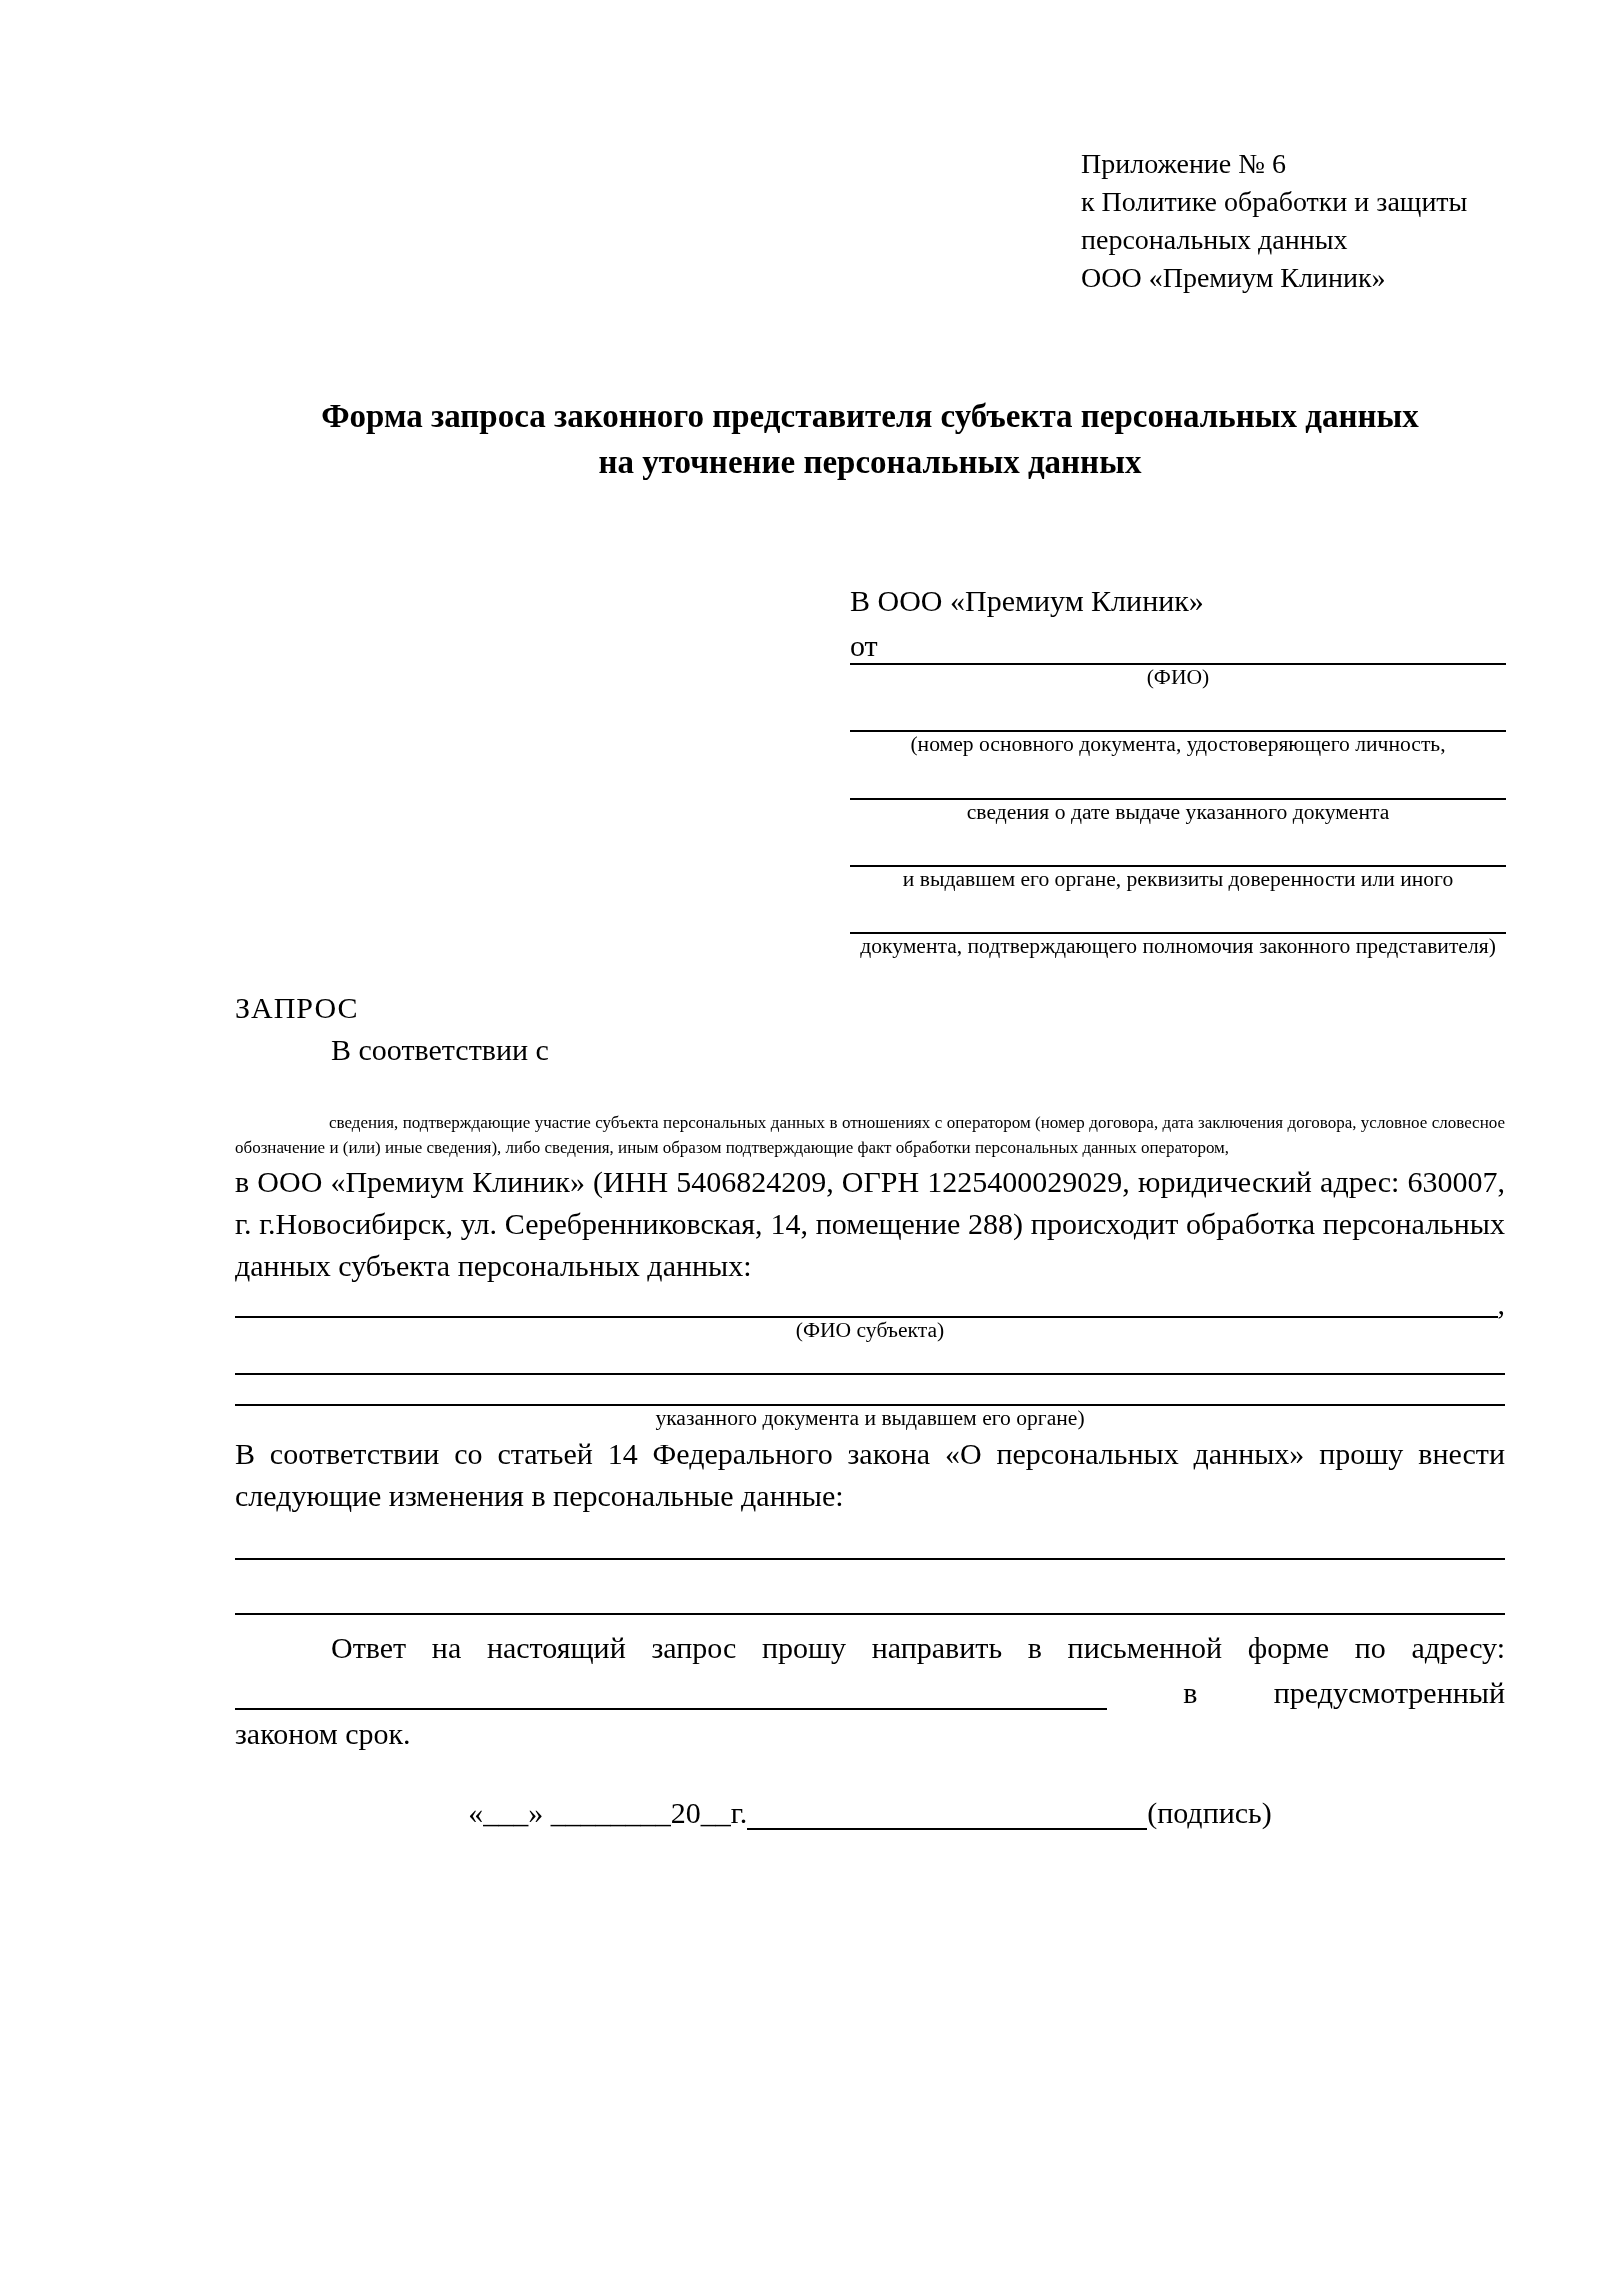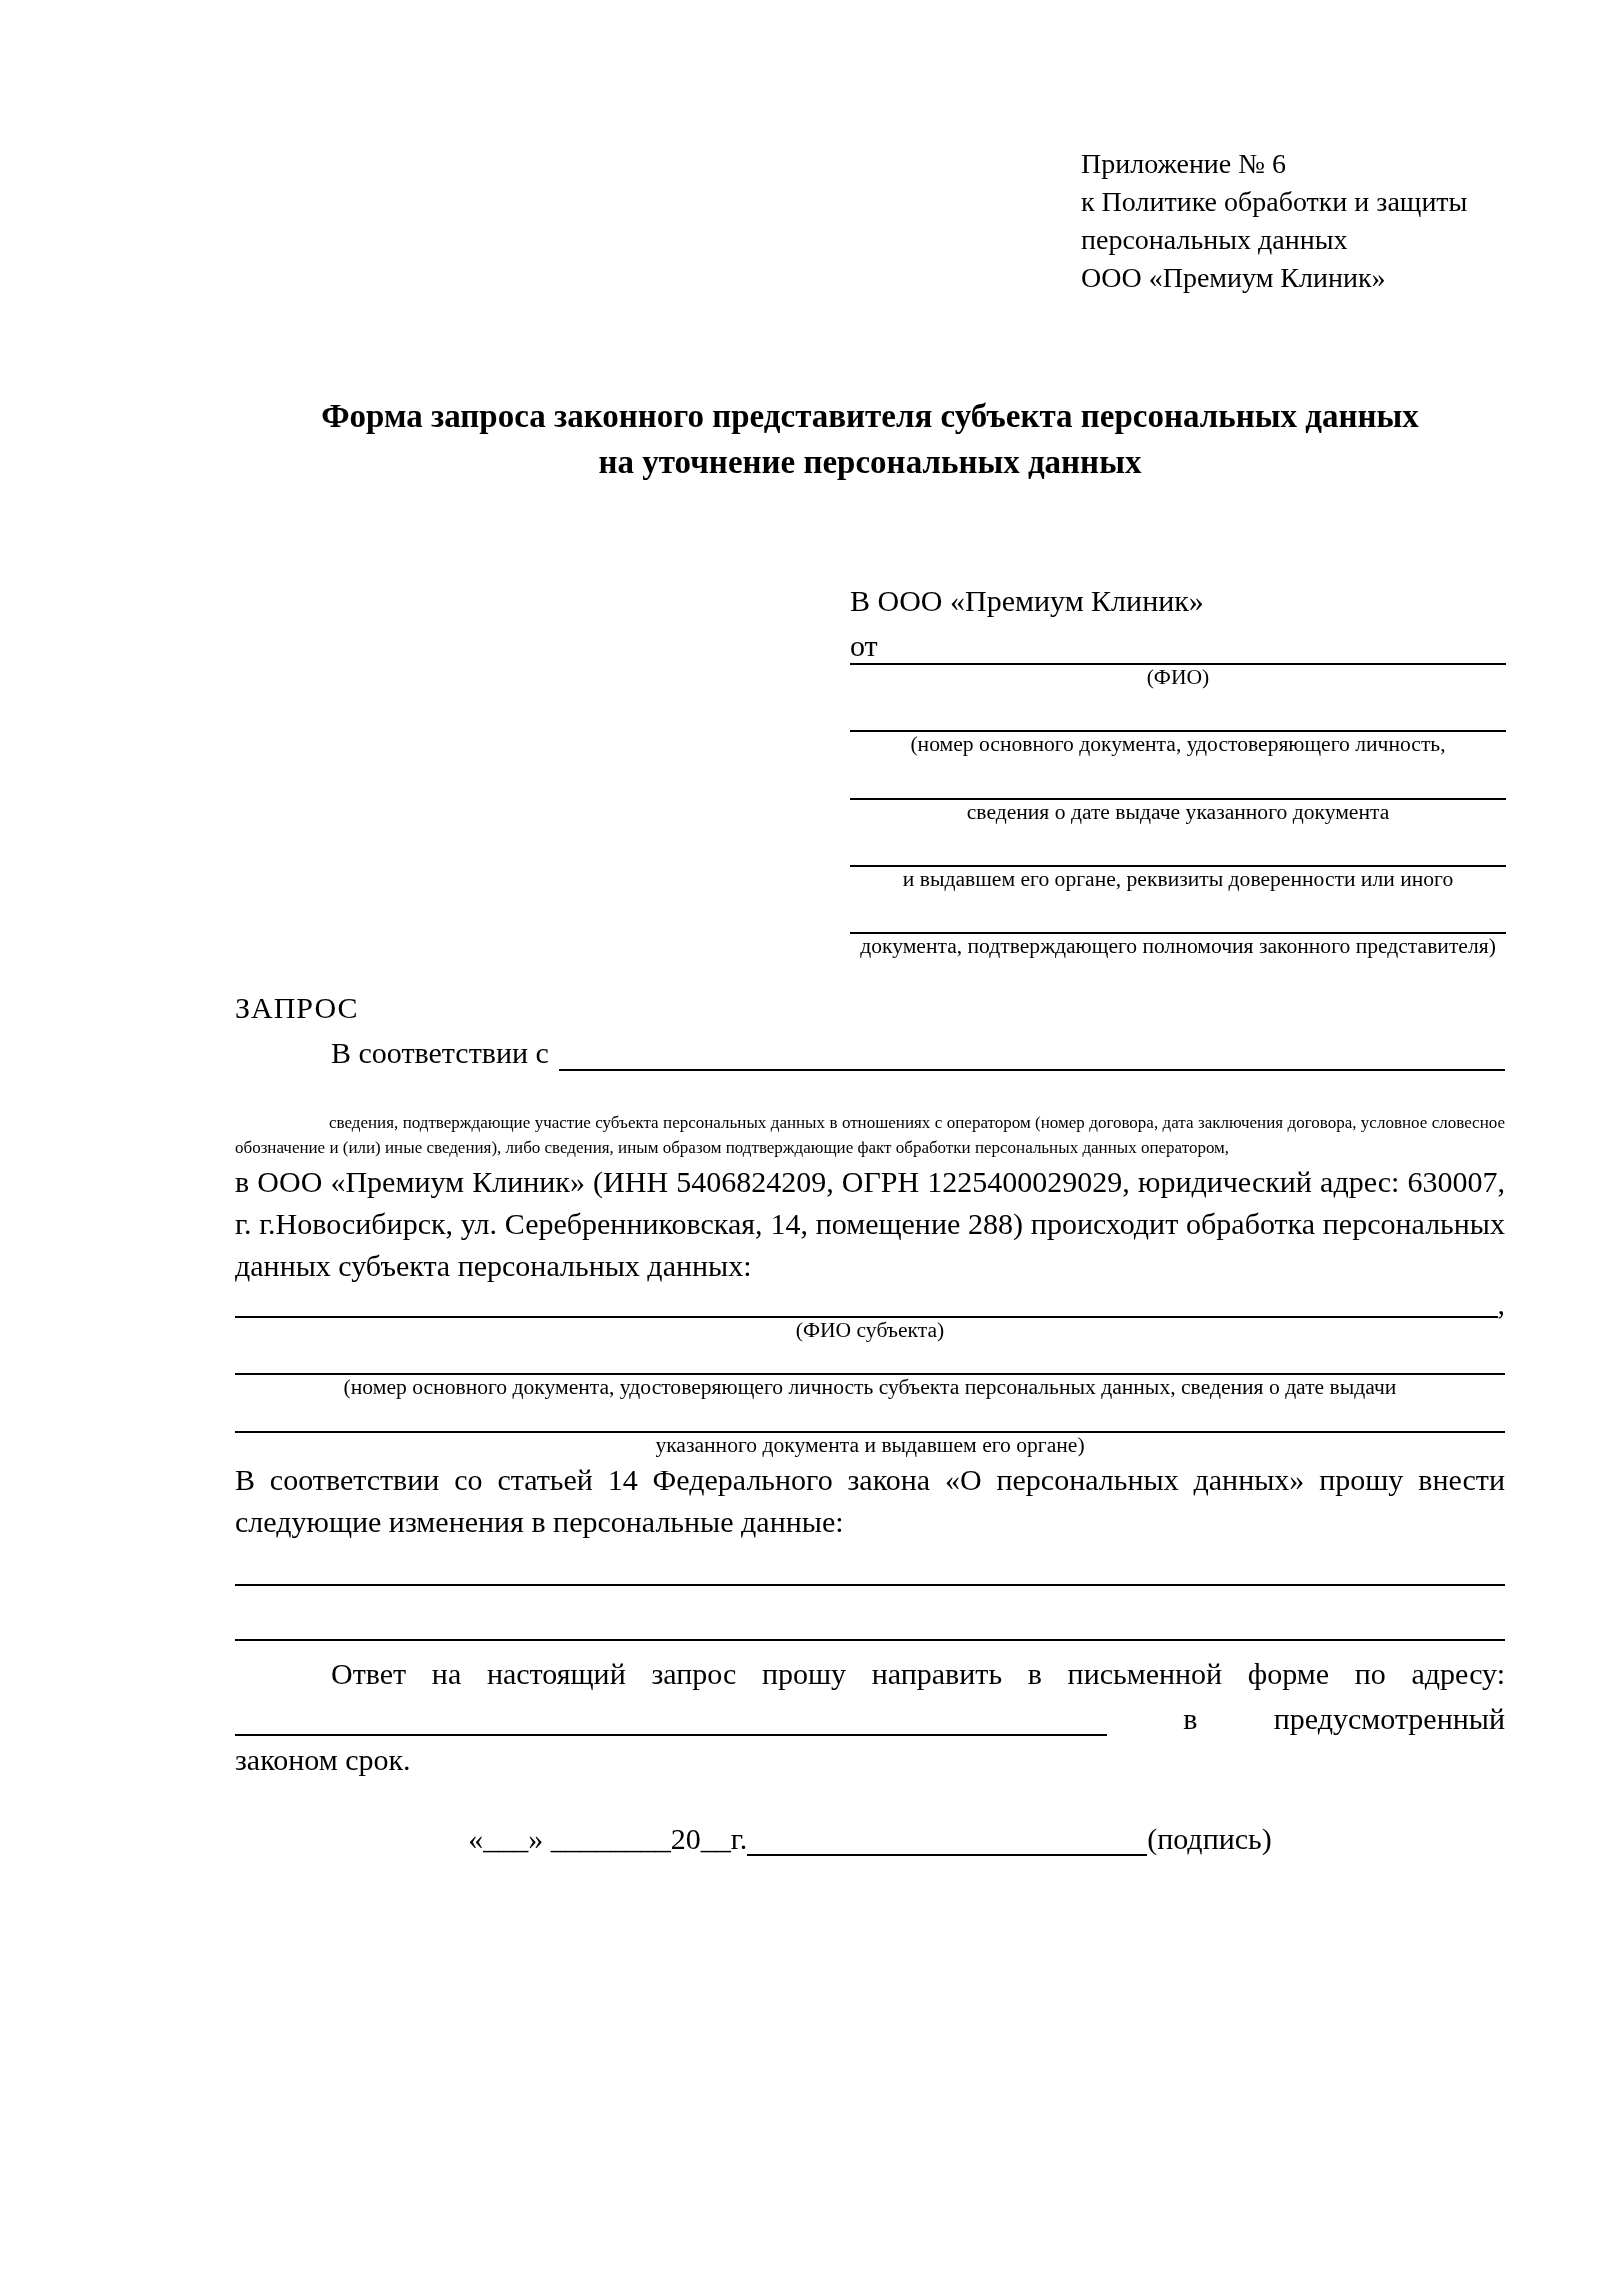--- a/index.html
+++ b/index.html
@@ -16,21 +16,21 @@
   }
   .appendix{margin-left:846px;font-size:28px;line-height:38px;}
   .doc-title{margin-top:96px;font-size:33px;line-height:46px;font-weight:bold;text-align:center;}
   .addressee{margin-top:94px;margin-left:615px;width:656px;}
   .addr-to{line-height:43px;}
   .from-row{display:flex;align-items:flex-end;height:41px;border-bottom:2.9px solid #000;}
   .from-row .from-label{white-space:nowrap;padding-right:9.8px;}
   .small-caption{font-size:21.6px;line-height:24.5px;text-align:center;margin-bottom:8.8px;}
   .blank{height:32px;border-bottom:2.9px solid #000;}
   .request-heading{margin-top:27.4px;line-height:43px;text-align:left;letter-spacing:1px;}
-  .intro-row{margin-top:3.9px;display:flex;align-items:center;height:41px;}
+  .intro-row{margin-top:3.9px;display:flex;align-items:flex-start;height:41px;flex-direction:column;}
   .intro-row .prefix{margin-left:96px;padding-right:9.8px;white-space:nowrap;}
   .intro-row .uline{flex:1;border-bottom:2.9px solid #000;height:33px;}
   .intro-note{font-size:17px;line-height:25.5px;text-align:justify;text-indent:94px;margin-top:36px;}
   .body-par{line-height:42px;text-align:justify;}
   .fw-blank{height:29px;border-bottom:2.9px solid #000;}
   .comma-row{display:flex;align-items:flex-end;}
   .comma-row .fw-blank{flex:1;}
   .comma-row .suffix{line-height:29px;}
   .subject-caption{font-size:21.6px;line-height:24.5px;text-align:center;margin-bottom:2px;}
   .law-par{margin-top:2px;}
@@ -98,21 +98,20 @@
 
   <div>
     <div class="comma-row">
       <div class="fw-blank"></div>
       <span class="suffix">,</span>
     </div>
     <div class="subject-caption">(ФИО субъекта)</div>
   </div>
   <div>
     <div class="fw-blank"></div>
-    <div class="subject-caption">(номер основного документа, удостоверяющего личность субъекта персональных данных, сведения о дате выдачи</div>
   </div>
   <div>
     <div class="fw-blank"></div>
     <div class="subject-caption">указанного документа и выдавшем его органе)</div>
   </div>
 
   <div class="body-par law-par">В соответствии со статьей 14 Федерального закона «О персональных данных» прошу внести следующие изменения в персональные данные:</div>
 
   <div class="blankline-1"></div>
   <div class="blankline-2"></div>

